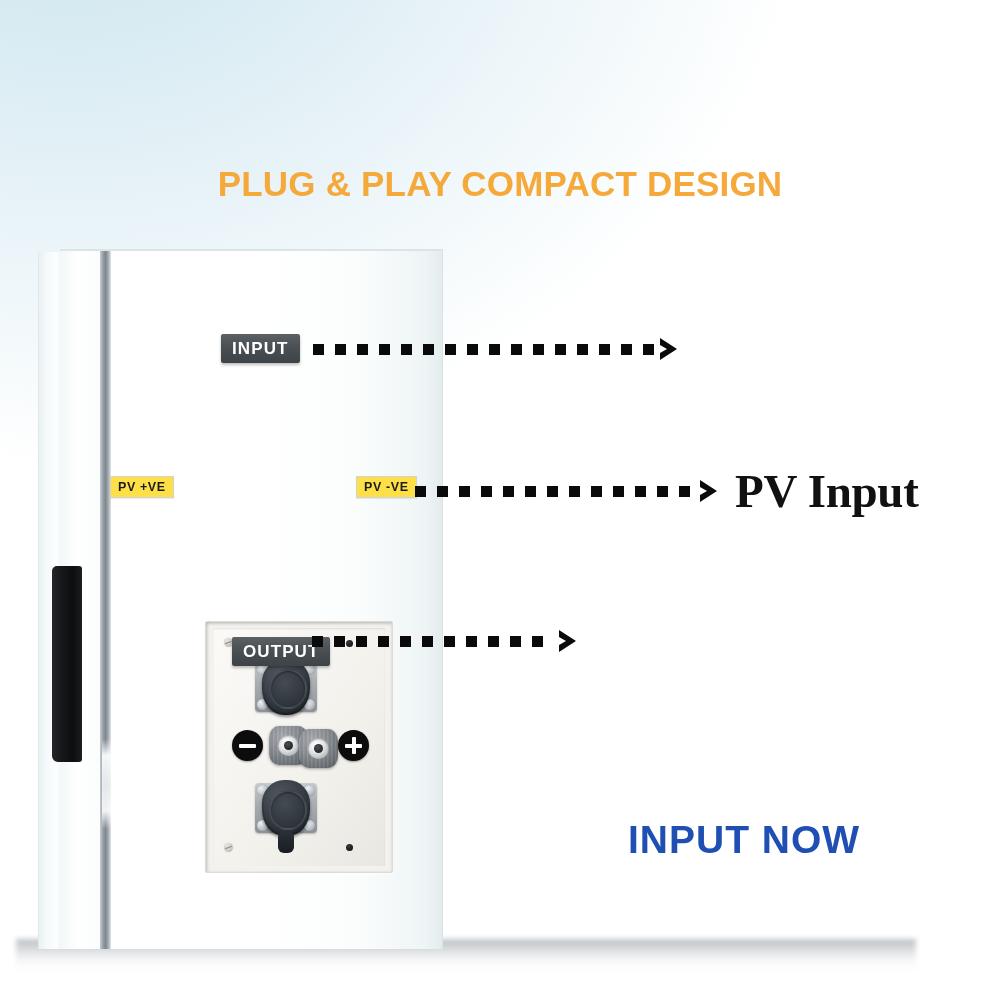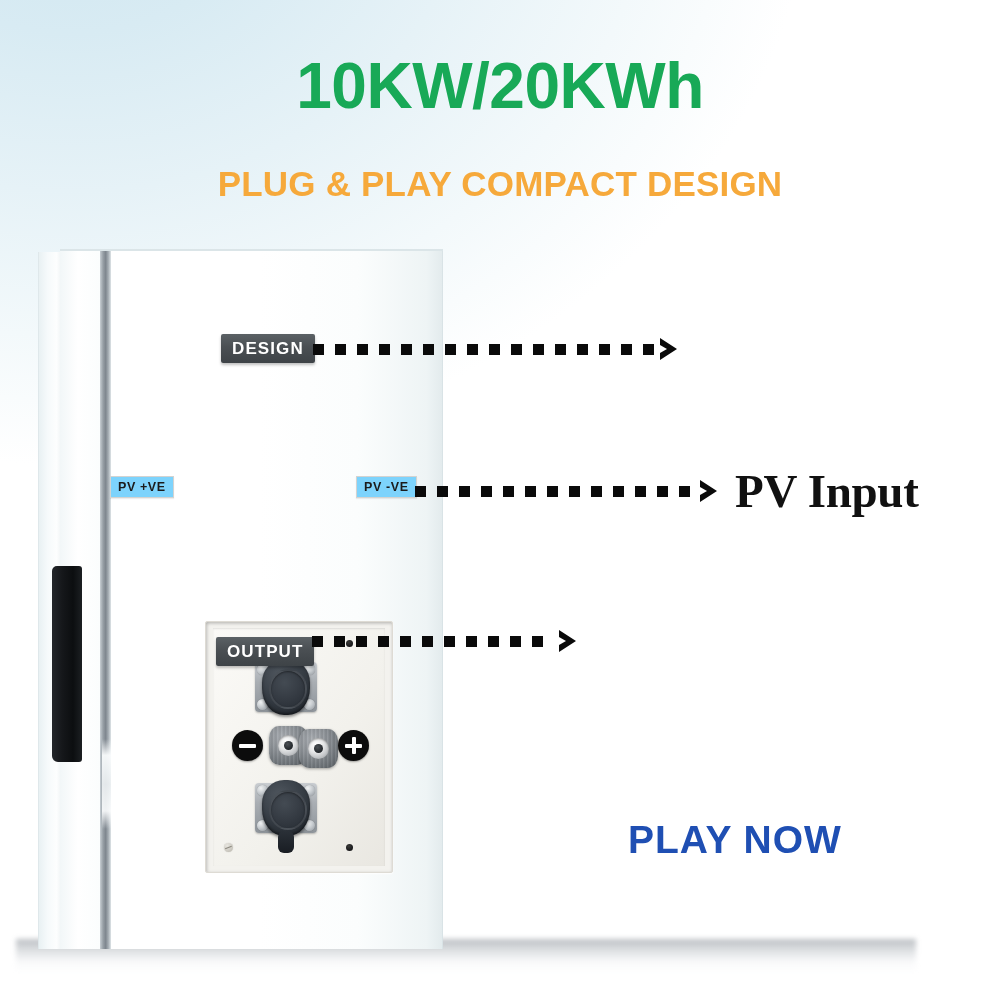--- a/index.html
+++ b/index.html
@@ -333,21 +333,21 @@
     position: absolute;
     left: 13.5px; top: 7px;
     width: 4.5px; height: 17px;
     background: #ffffff;
     border-radius: 1px;
   }
 
   
   .pv-label {
     position: absolute;
-    background: #7dd3fc;
+    background: #fde047;
     border: 1px solid #d3d3d1;
     color: #1b1b1b;
     font-size: 12.5px;
     font-weight: 700;
     letter-spacing: 0.6px;
     padding: 4px 7px 3px 7px;
     line-height: 1;
     white-space: nowrap;
     box-shadow: 0 1px 1px rgba(0,0,0,0.07);
   }
@@ -412,21 +412,20 @@
 </style>
 </head>
 <body>
 
 <div id="stage">
 
   <div class="bg-base"></div>
   <div class="bg-wash"></div>
   <div class="bg-wash2"></div>
 
-  <div class="headline" style="color:#18a957;">10KW/20KWh</div>
 
   <div class="subhead" style="color:#f6a93b;">PLUG &amp; PLAY COMPACT DESIGN</div>
 
   <div class="cabinet">
 
     <div class="cab-shadow"></div>
     <div class="cab-backedge"></div>
     <div class="cab-body"></div>
     <div class="cab-body-top"></div>
     <div class="cab-leftface"></div>
@@ -490,23 +489,23 @@
         </div>
 
       </div>
     </div>
   </div>
 
   <div class="pv-label" style="left:110px; top:476px;">PV +VE</div>
 
   <div class="pv-label" style="left:356px; top:476px;">PV -VE</div>
 
-  <div class="io-tag" style="left:221px; top:334px;">DESIGN</div>
-
-  <div class="io-tag" style="left:216px; top:625px;margin-top:12px;">OUTPUT</div>
+  <div class="io-tag" style="left:221px; top:334px;">INPUT</div>
+
+  <div class="io-tag" style="left:232px; top:625px;margin-top:12px;">OUTPUT</div>
 
   <div class="leader" style="left:313px; top:336px; width:372px;">
     <div class="dots"></div>
     <svg class="arrow-head" viewBox="0 0 28 26" xmlns="http://www.w3.org/2000/svg">
       <path d="M3 2 L20 13 L3 24 L3 17 L10 13 L3 9 Z" fill="#0a0a0a"></path>
     </svg>
   </div>
 
   <div class="leader" style="left:415px; top:478px; width:310px;">
     <div class="dots"></div>
@@ -516,15 +515,15 @@
   </div>
   <div class="callout" style="left:735px; top:468px;font-family:Liberation Serif, serif;">PV Input</div>
 
   <div class="leader" style="left:312px; top:628px; width:272px;">
     <div class="dots"></div>
     <svg class="arrow-head" viewBox="0 0 28 26" xmlns="http://www.w3.org/2000/svg">
       <path d="M3 2 L20 13 L3 24 L3 17 L10 13 L3 9 Z" fill="#0a0a0a"></path>
     </svg>
   </div>
 
-  <div class="cta" style="left:628px; top:820px; color:#1f4fb3;">PLAY NOW</div>
+  <div class="cta" style="left:628px; top:820px; color:#1f4fb3;">INPUT NOW</div>
 
 </div>
 
 </body></html>

